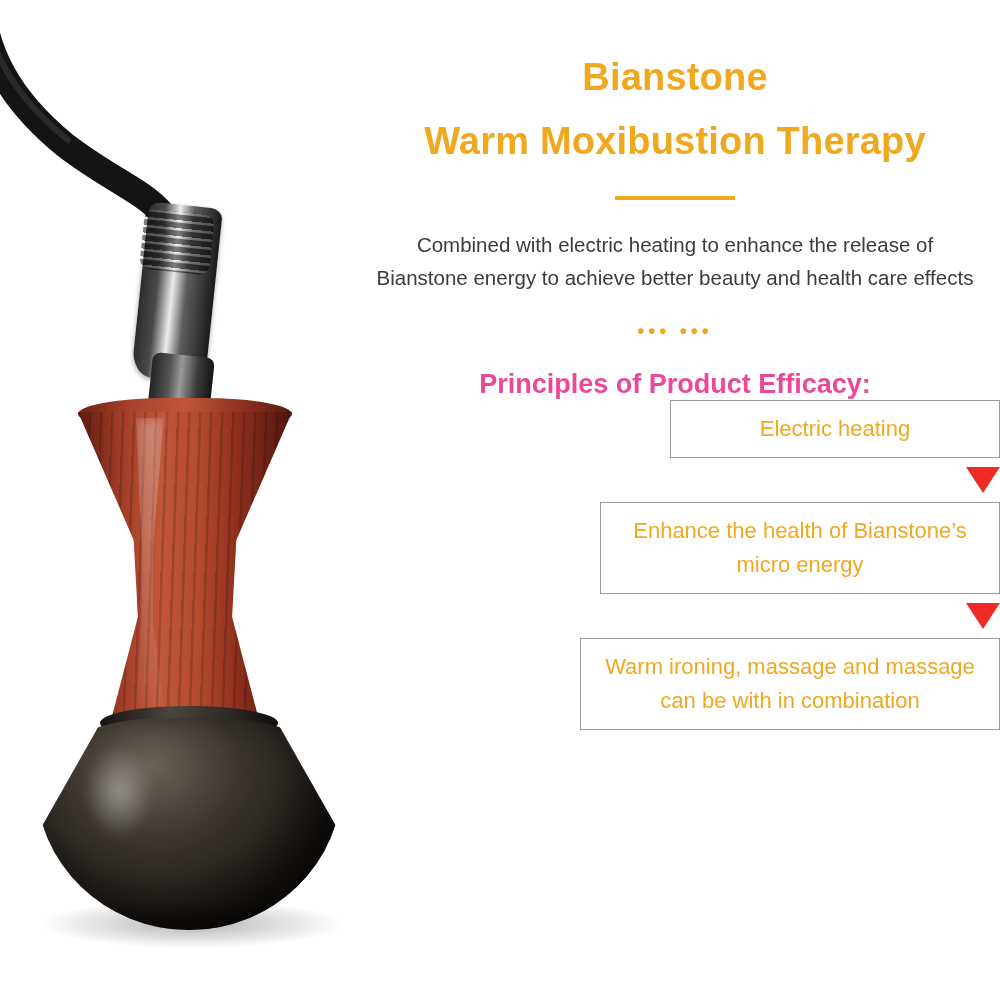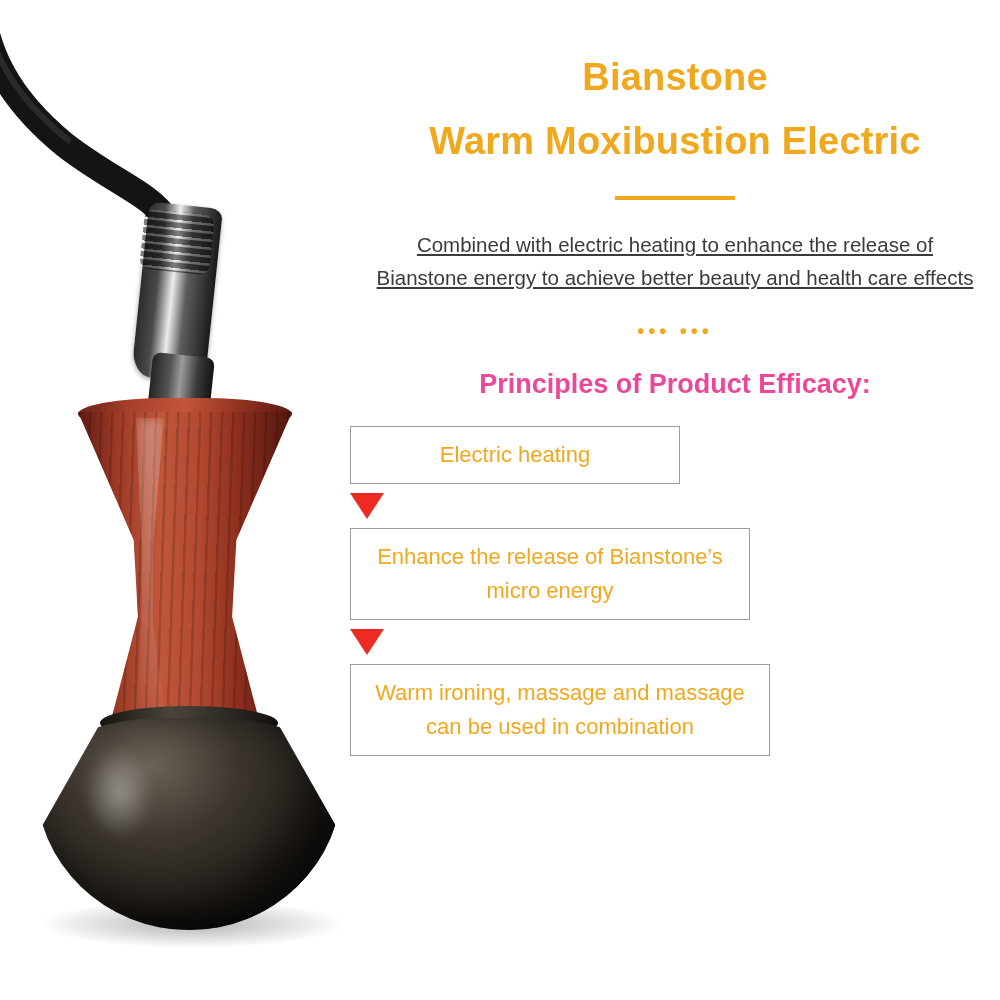--- a/index.html
+++ b/index.html
@@ -189,43 +189,41 @@
     background: #F0A81E;
     margin: 32px auto 0 auto;
   }
   .subtitle {
     margin: 28px auto 0 auto;
     width: 600px;
     text-align: center;
     color: #3b3b3b;
     font-size: 20.5px;
     line-height: 33px;
-    text-decoration: underline;
   }
   .dots {
     margin-top: 26px;
     text-align: center;
     color: #F0A81E;
     font-size: 20px;
     letter-spacing: 4px;
     font-weight: bold;
   }
   .section-title {
     margin-top: 26px;
     text-align: center;
     color: #ec4899;
     font-size: 27px;
     font-weight: bold;
   }
 
   .flow {
-    margin-top: 26px;
     display: flex;
     flex-direction: column;
-    align-items: flex-start;
+    align-items: flex-end;
   }
   .flow-box {
     border: 1.5px solid #9b9b9b;
     color: #F0A81E;
     text-align: center;
     font-size: 22px;
     line-height: 34px;
     padding: 11px 14px;
     box-sizing: border-box;
     background: #ffffff;
@@ -266,33 +264,33 @@
     <div class="base-top"></div>
     <div class="base"></div>
     <div class="base-gloss"></div>
     <div class="base-shadow"></div>
   </div>
 
   <div class="content">
 
     <div class="title">
       <span class="line1">Bianstone</span>
-      <span class="line2">Warm Moxibustion Electric</span>
+      <span class="line2">Warm Moxibustion Therapy</span>
     </div>
 
     <div class="rule"></div>
 
     <div class="subtitle">Combined with electric heating to enhance the release of Bianstone energy to achieve better beauty and health care effects</div>
 
     <div class="dots">•••   •••</div>
 
     <div class="section-title">Principles of Product Efficacy:</div>
 
     <div class="flow">
       <div class="flow-box b1">Electric heating</div>
       <div class="arrow"></div>
-      <div class="flow-box b2">Enhance the release of Bianstone’s micro energy</div>
+      <div class="flow-box b2">Enhance the health of Bianstone’s micro energy</div>
       <div class="arrow"></div>
-      <div class="flow-box b3">Warm ironing, massage and massage can be used in combination</div>
+      <div class="flow-box b3">Warm ironing, massage and massage can be with in combination</div>
     </div>
 
   </div>
 </div>
 
 </body></html>

